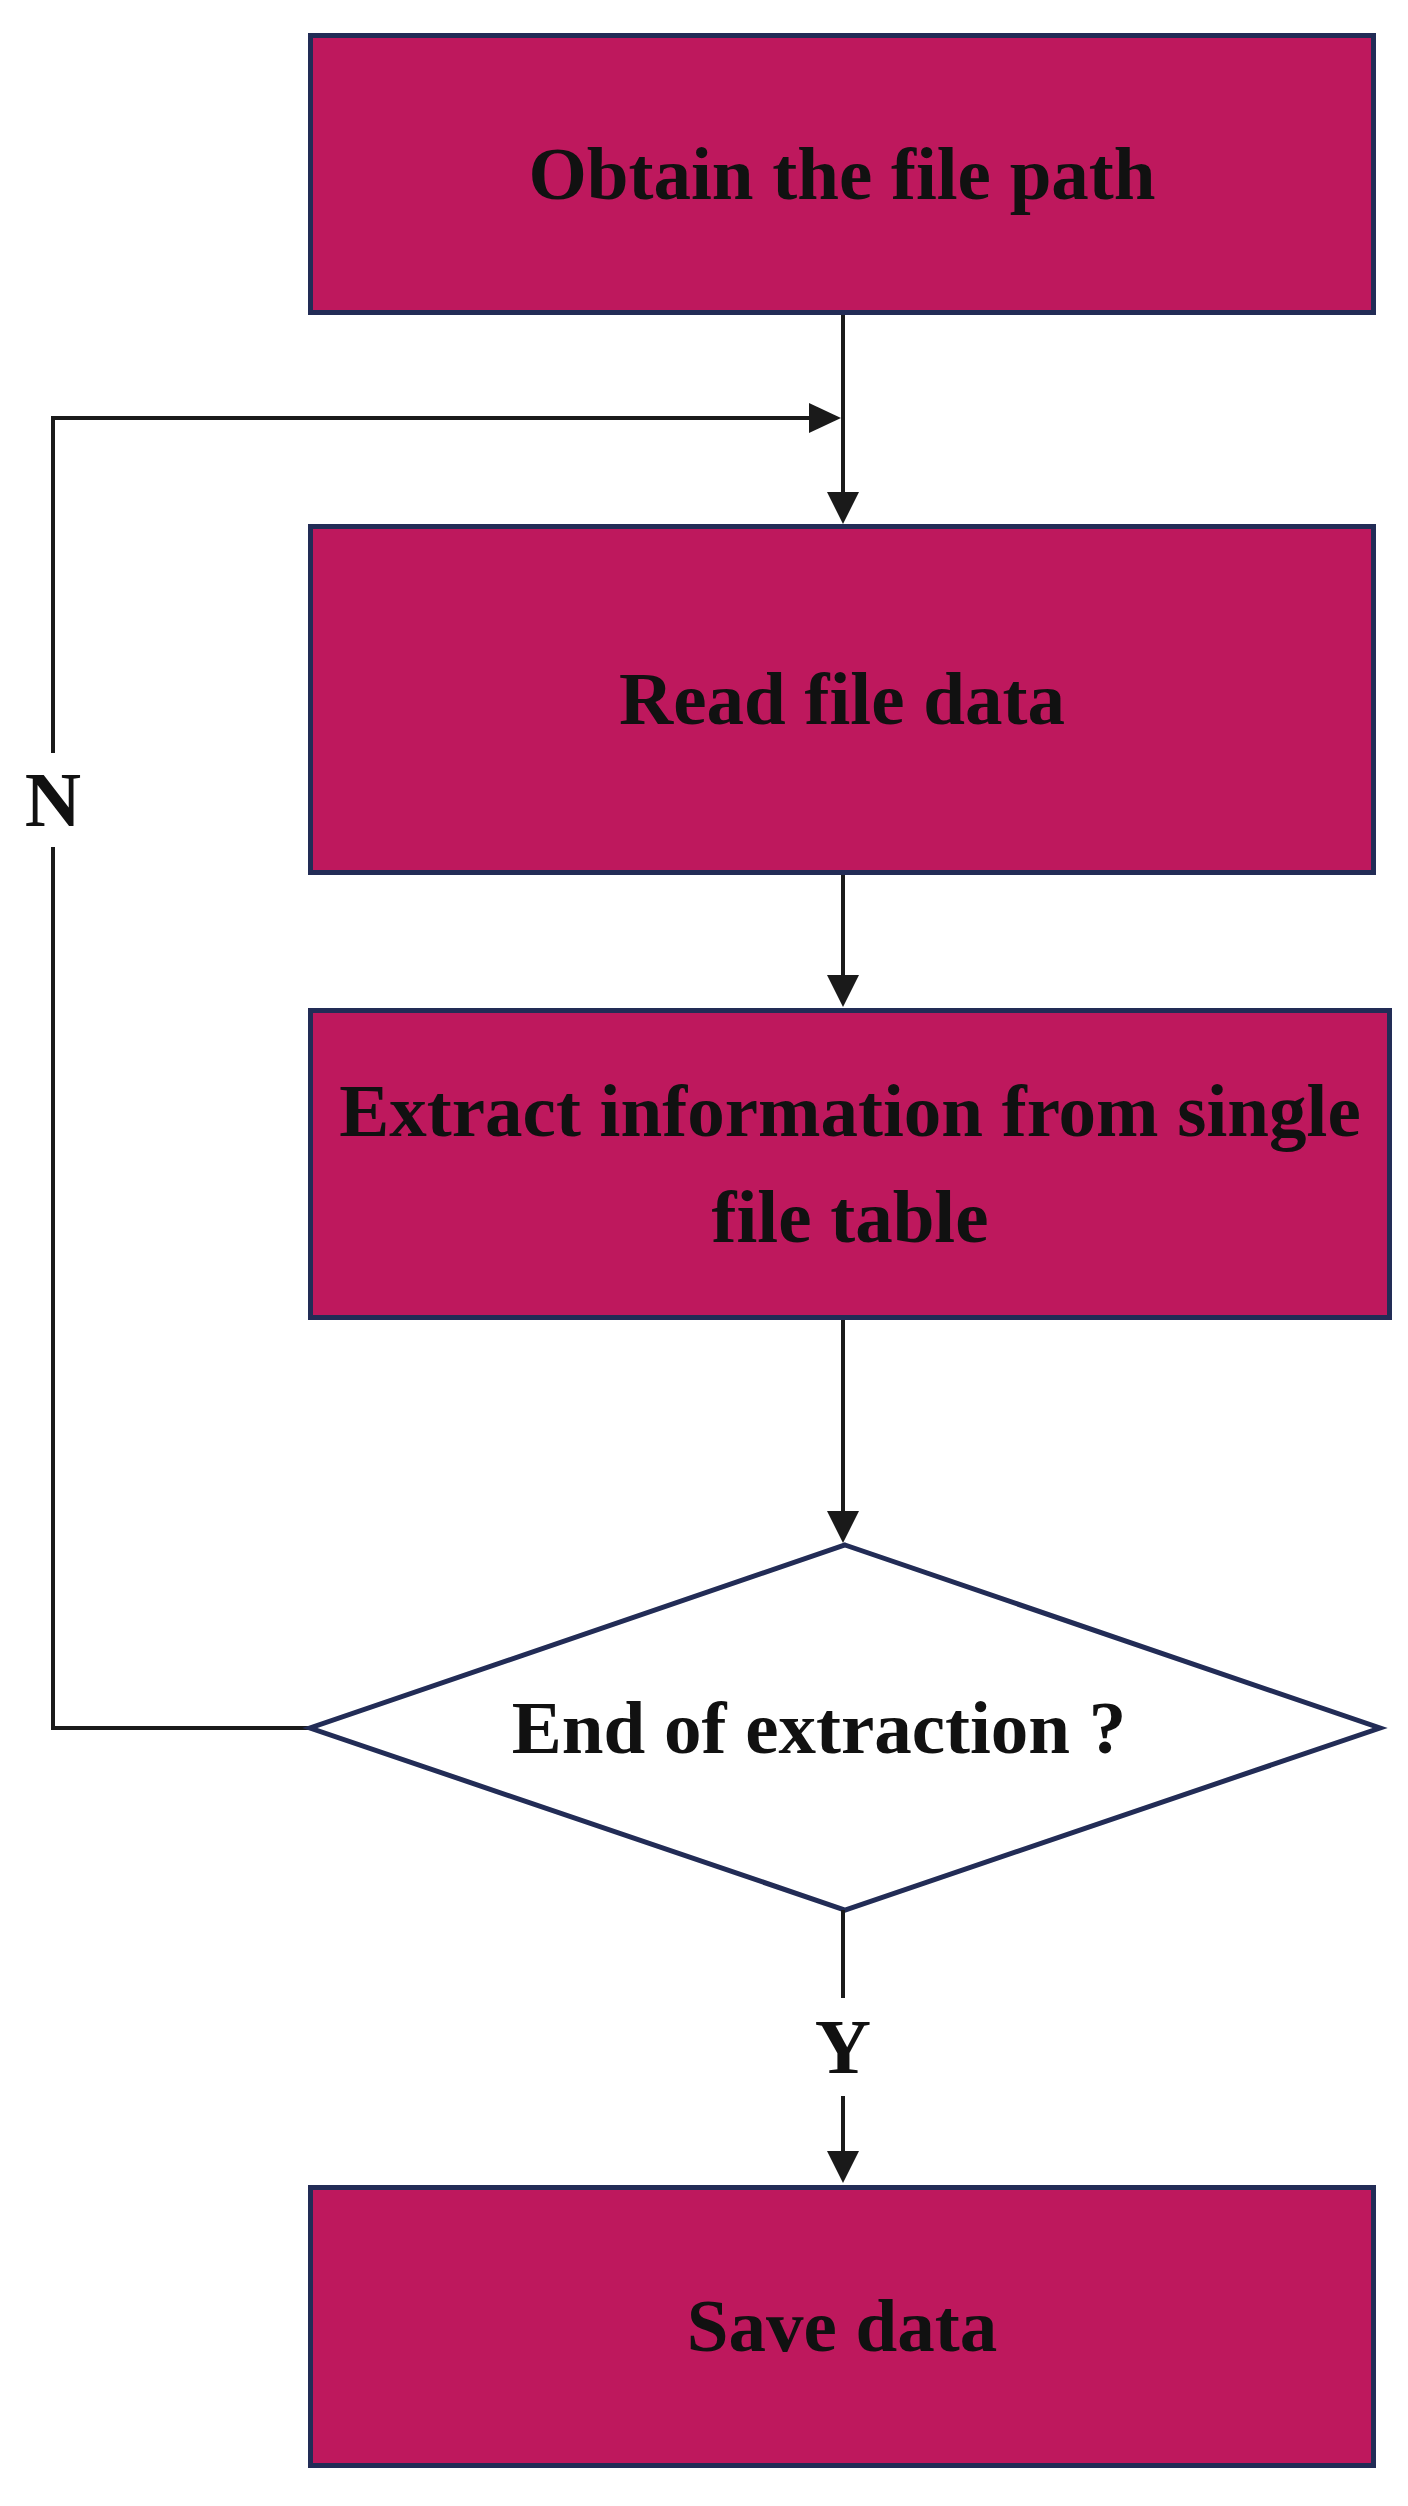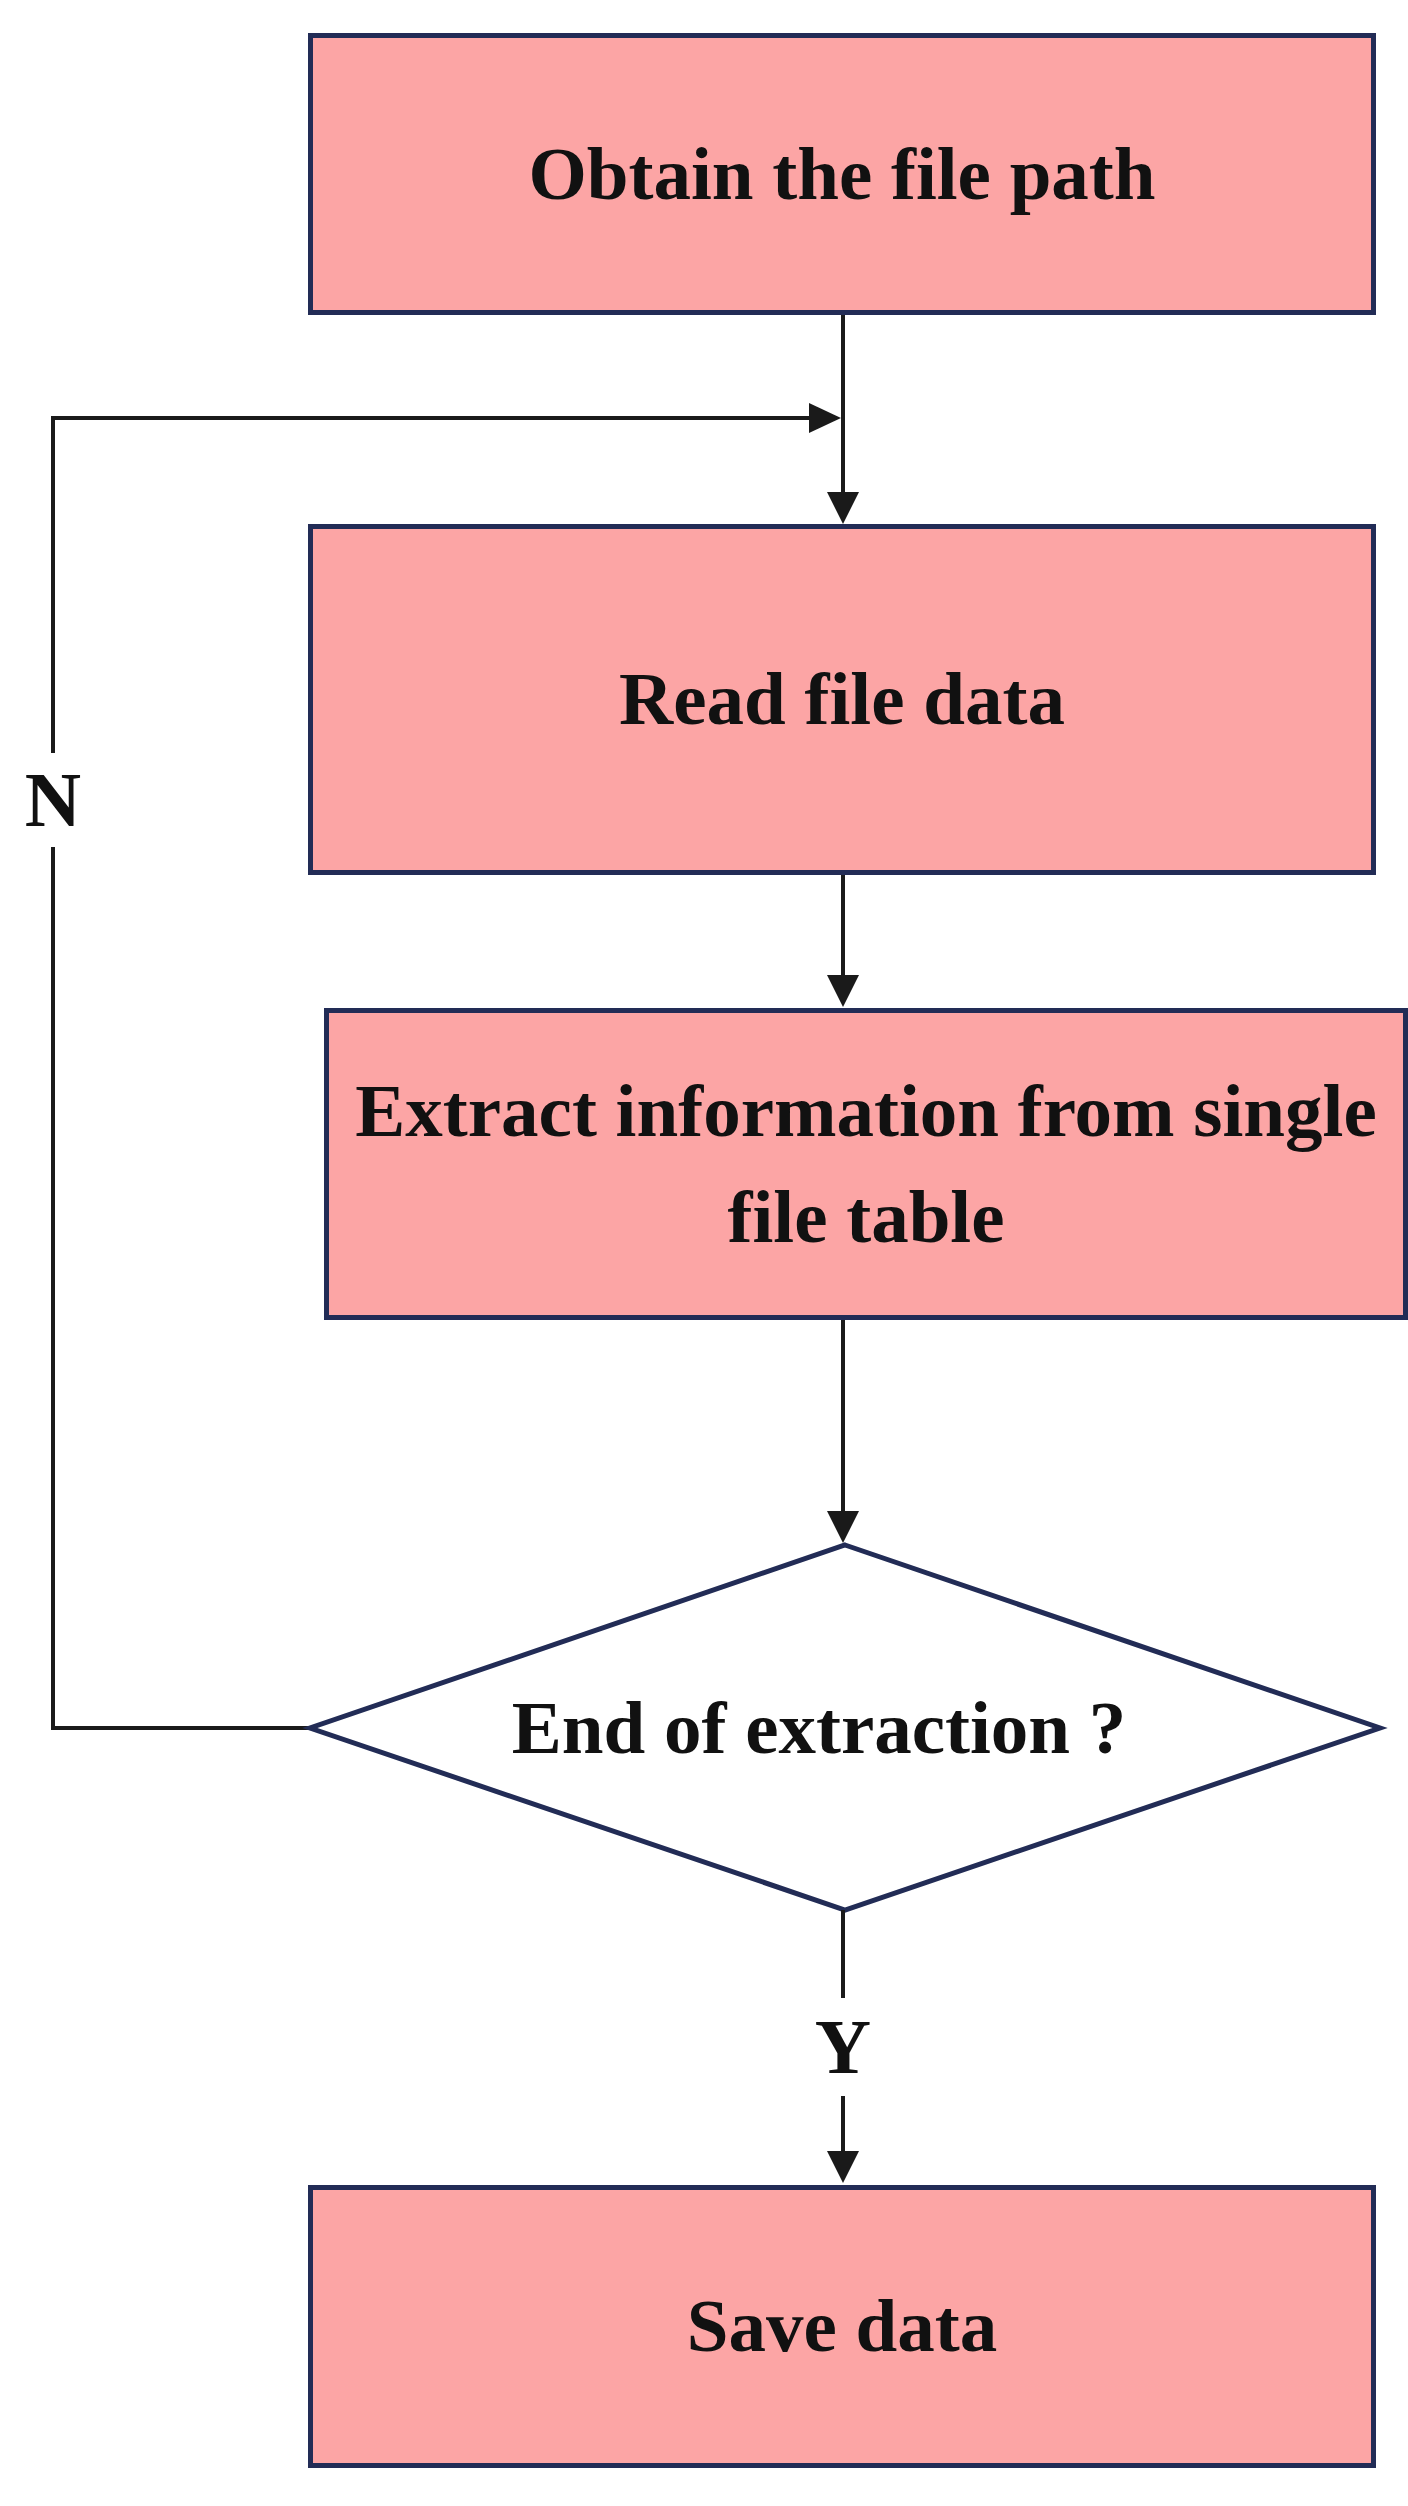--- a/index.html
+++ b/index.html
@@ -21,32 +21,32 @@
     position: absolute;
     left: 0;
     top: 0;
     width: 1408px;
     height: 2506px;
   }
   .decision-shape { fill: #ffffff; }
   .node {
     position: absolute;
     box-sizing: border-box;
-    background: #fca5a5;
+    background: #be185d;
     border: 5px solid #222c56;
     display: flex;
     align-items: center;
     justify-content: center;
     text-align: center;
     font-size: 75px;
     line-height: 1.42;
   }
   #node-obtain  { left: 308px; top: 33px;   width: 1068px; height: 282px; }
   #node-read    { left: 308px; top: 524px;  width: 1068px; height: 351px; }
-  #node-extract { left: 324px; top: 1008px; width: 1084px; height: 312px; }
+  #node-extract { left: 308px; top: 1008px; width: 1084px; height: 312px; }
   #node-save    { left: 308px; top: 2185px; width: 1068px; height: 283px; }
   .node-label { display: block; }
   #node-extract .node-label { max-width: 1045px; }
   .diamond-label {
     position: absolute;
     left: 469px;
     top: 1673px;
     width: 700px;
     text-align: center;
     font-size: 75px;

